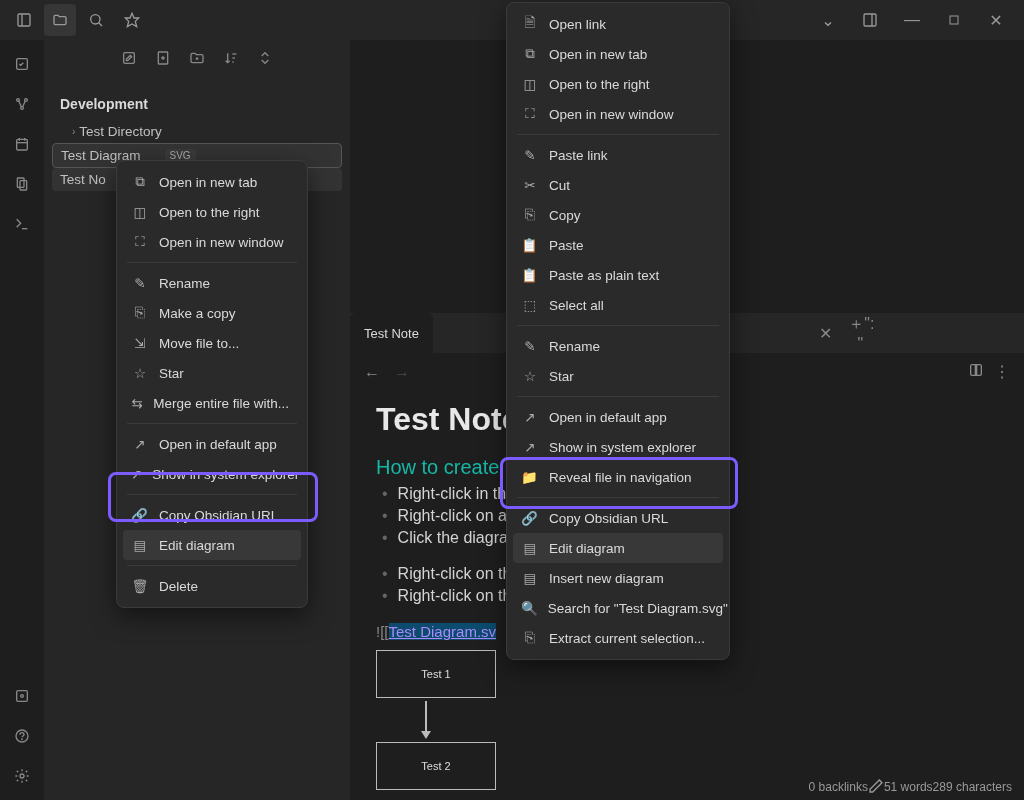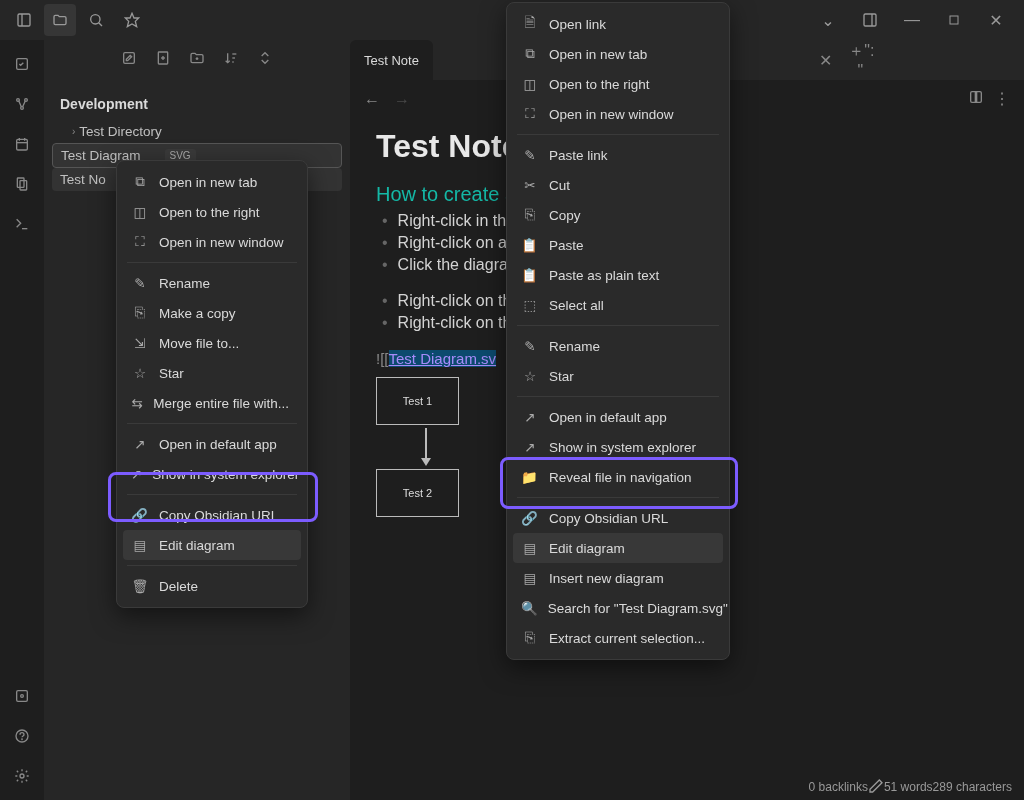--- a/index.html
+++ b/index.html
@@ -18,38 +18,38 @@
 .sidebar-tabs { height: 40px; display: flex; align-items: center; justify-content: center; gap: 18px; padding: 0 12px; }
 .sb-tab { color: #888; cursor: pointer; }
 .vault-title { padding: 8px 16px; font-weight: 600; font-size: 14px; color: #dadada; margin-top: 8px; }
 .file-tree { padding: 0 8px; }
 .tree-item { display: flex; align-items: center; padding: 4px 8px; border-radius: 4px; font-size: 13.5px; color: #c0c0c0; cursor: pointer; }
 .tree-item.indent { padding-left: 20px; }
 .tree-item.selected { background: #333; border: 1px solid #555; }
 .tree-item.active { background: #333; }
 .chev { margin-right: 4px; color: #888; font-size: 10px; }
 .badge { margin-left: 24px; font-size: 10px; background: #3a3a3a; padding: 1px 5px; border-radius: 3px; color: #aaa; }
-.editor-area { flex: 1; background: #1e1e1e; display: flex; flex-direction: column; position: relative; }
+.editor-area { flex: 1; background: #1e1e1e; display: flex; flex-direction: column; position: relative; justify-content: flex-end; }
 .tab-bar { height: 40px; background: #262626; display: flex; align-items: center; }
 .tab { display: flex; align-items: center; padding: 0 14px; height: 40px; background: #1e1e1e; border-top-left-radius: 6px; border-top-right-radius: 6px; font-size: 13px; color: #dadada; }
 .tab-x { margin-left: 8px; color: #888; cursor: pointer; }
 .new-tab { margin-left: 6px; color: #888; cursor: pointer; width: 24px; text-align: center; }
 .editor-nav { height: 38px; display: flex; align-items: center; padding: 0 14px; gap: 14px; color: #888; }
 .editor-nav-right { margin-left: auto; display: flex; gap: 10px; }
 .content { padding: 10px 26px; color: #d4d4d4; }
 .content h1 { font-size: 32px; font-weight: 700; margin-bottom: 18px; color: #e8e8e8; }
 .content p { font-size: 20px; margin-bottom: 6px; color: #14b8a6; }
 .bullet { display: flex; align-items: flex-start; margin-bottom: 4px; padding-left: 6px; }
 .bullet::before { content: "•"; color: #666; margin-right: 10px; }
 .spacer { height: 14px; }
 .embed-label { font-size: 15px; }
 .embed-label .bang { color: #888; }
 .embed-label .link { color: #a78bfa; text-decoration: underline; background: #0c4a6e; }
 .diagram { margin-top: 10px; }
-.dg-box { border: 1.5px solid #bbb; width: 83px; height: 48px; display: flex; align-items: center; justify-content: center; font-size: 11px; color: #ddd; background: transparent; }
+.dg-box { border: 1.5px solid #bbb; width: 120px; height: 48px; display: flex; align-items: center; justify-content: center; font-size: 11px; color: #ddd; background: transparent; }
 .dg-arrow { width: 100px; height: 44px; display: flex; flex-direction: column; align-items: center; justify-content: center; }
 .arrow-line { width: 1.5px; height: 30px; background: #bbb; }
 .arrow-head { width: 0; height: 0; border-left: 5px solid transparent; border-right: 5px solid transparent; border-top: 8px solid #bbb; }
 .status-bar { position: absolute; bottom: 0; right: 0; height: 26px; display: flex; align-items: center; gap: 0; padding: 0 12px; font-size: 12px; color: #999; }
 .context-menu { position: absolute; background: #2a2a2a; border: 1px solid #3a3a3a; border-radius: 8px; box-shadow: 0 8px 24px rgba(0,0,0,.5); padding: 6px; z-index: 100; }
 .cm-item { display: flex; align-items: center; padding: 6px 12px 6px 8px; border-radius: 4px; font-size: 13.5px; color: #dadada; cursor: pointer; white-space: nowrap; }
 .cm-item.hl { background: #383838; }
 .cm-icon { width: 18px; height: 18px; margin-right: 10px; display: flex; align-items: center; justify-content: center; color: #aaa; }
 .cm-sep { height: 1px; background: #3a3a3a; margin: 5px 4px; }
 #menu1 { top: 160px; left: 116px; width: 192px; }

